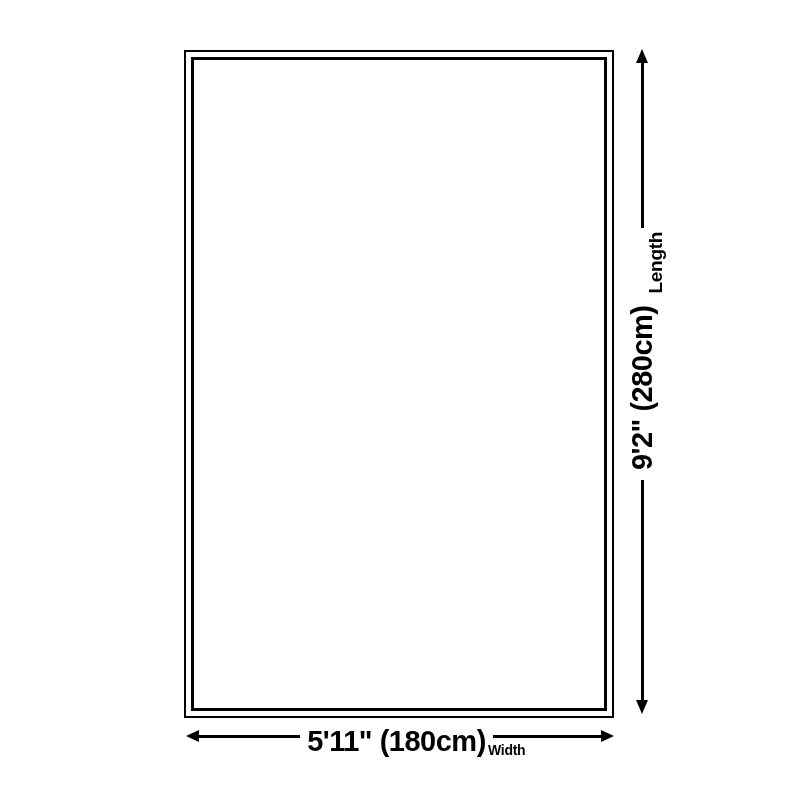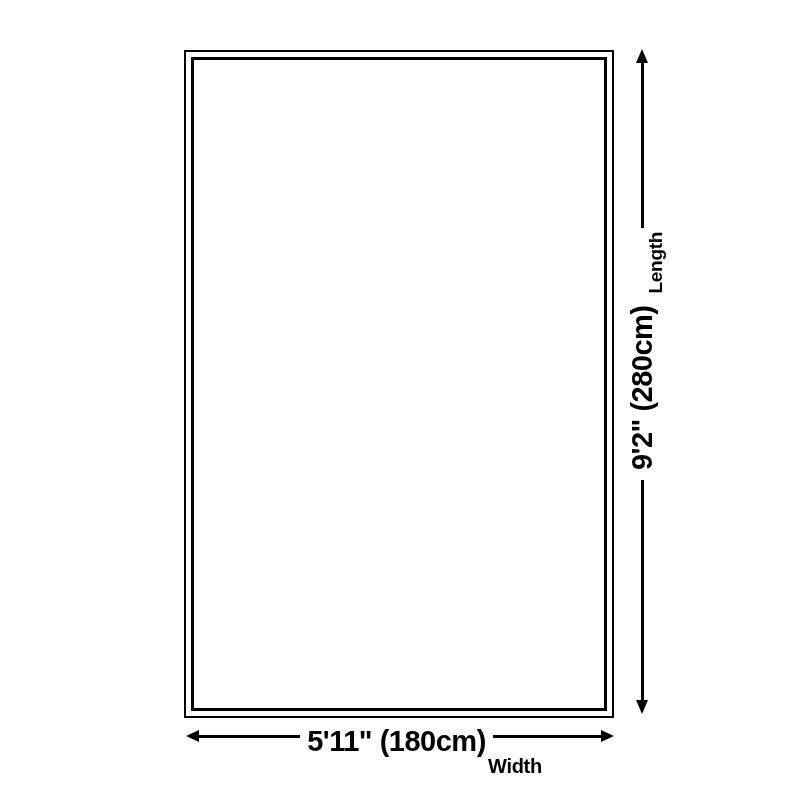--- a/index.html
+++ b/index.html
@@ -79,25 +79,24 @@
     width: 193px; height: 34px;
     line-height: 34px;
     text-align: center;
     white-space: nowrap;
     font-size: 29px;
     letter-spacing: -0.5px;
   }
   .hsub {
     position: absolute;
     left: 488px; top: 743px;
-    font-size: 20px;
+    font-size: 14px;
     letter-spacing: -0.3px;
     line-height: 1.1;
     white-space: nowrap;
-    margin-top: 12px;
   }
 </style>
 </head>
 <body>
 
 <div id="stage">
 
   <div class="rug">
     <div class="rug-inner"></div>
   </div>

